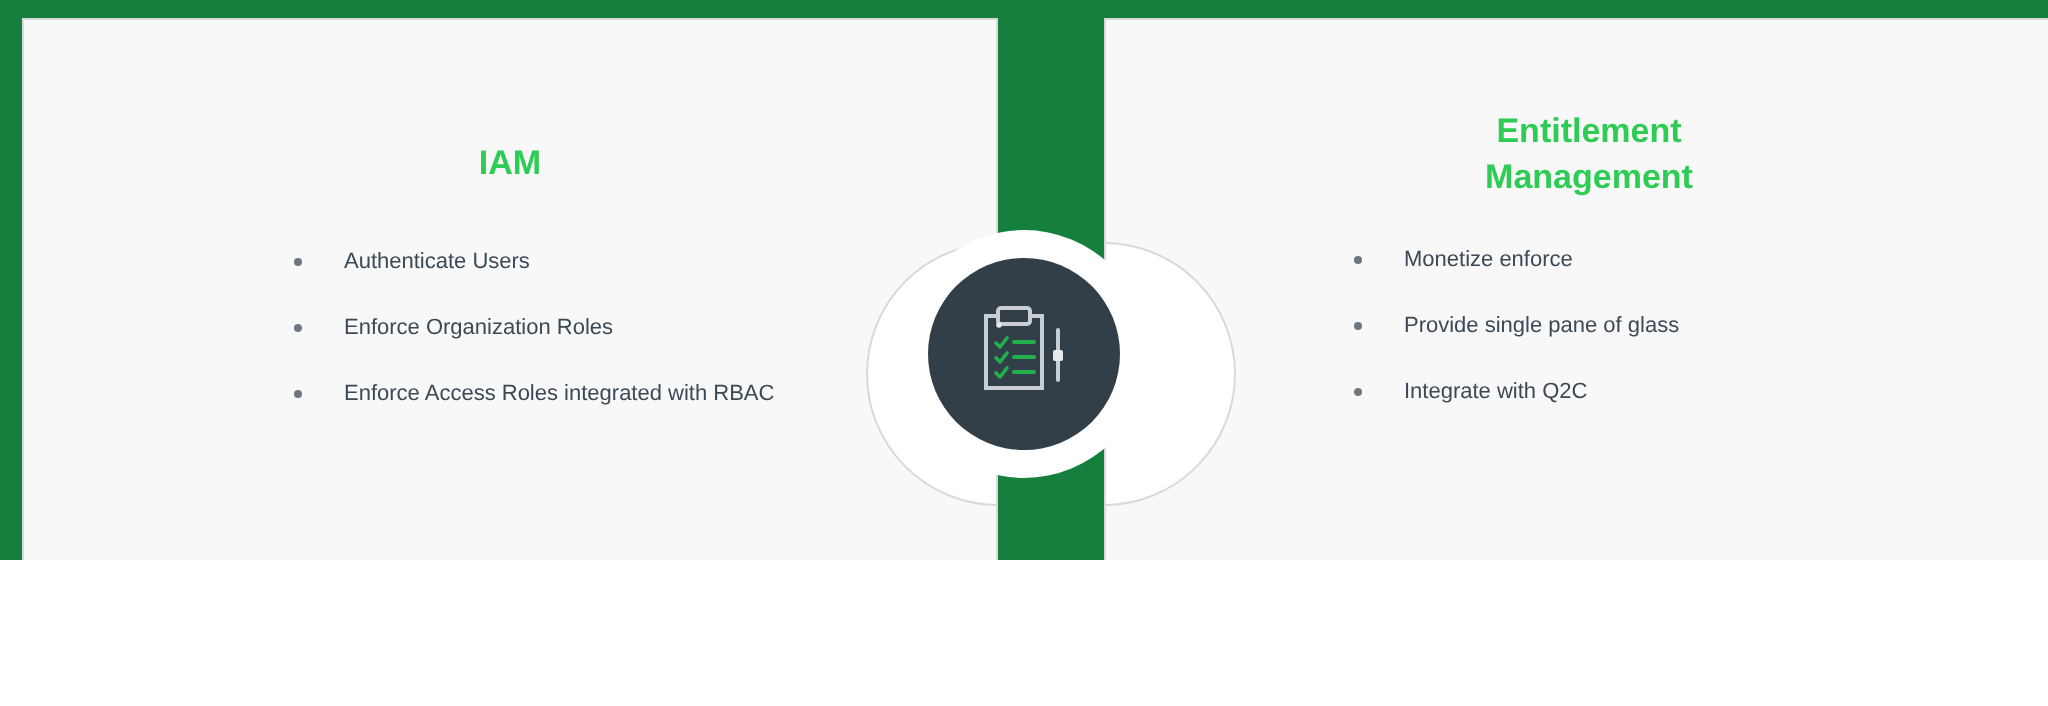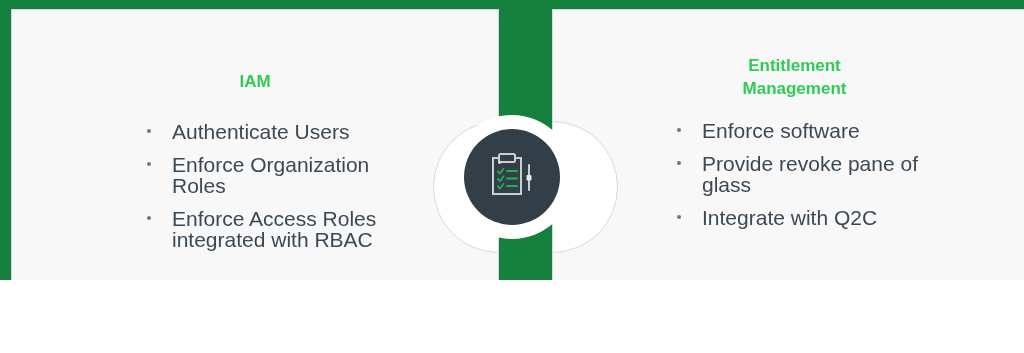--- a/index.html
+++ b/index.html
@@ -61,21 +61,21 @@
     white-space: pre-line;
   }
   #panel-left .panel-title  { margin-top: 60px; }
   #panel-right .panel-title { margin-top: 44px; }
 
   ul.bullets {
     list-style: none;
     margin: 0;
     padding: 0;
     color: #3b4956;
-    font-size: 21px;
+    font-size: 11px;
     line-height: 21px;
   }
   #panel-left  ul.bullets { margin-top: 28px; margin-left: 104px; width: 250px; }
   #panel-right ul.bullets { margin-top: 20px; margin-left: 93px;  width: 285px; }
 
   ul.bullets > li {
     position: relative;
     padding-left: 28px;
     margin-bottom: 12px;
   }
@@ -140,25 +140,25 @@
     <div class="notch"></div>
   </div>
 
   <div class="panel" id="panel-right">
     <div class="panel-inner">
       <div class="panel-title">Entitlement
 Management</div>
       <ul class="bullets">
         <li>
           <span class="bullet-dot"></span>
-          <span>Enforce software</span>
+          <span>Monetize enforce</span>
         </li>
         <li>
           <span class="bullet-dot"></span>
-          <span>Provide revoke pane of glass</span>
+          <span>Provide single pane of glass</span>
         </li>
         <li>
           <span class="bullet-dot"></span>
           <span>Integrate with Q2C</span>
         </li>
       </ul>
     </div>
     <div class="notch"></div>
   </div>
 

